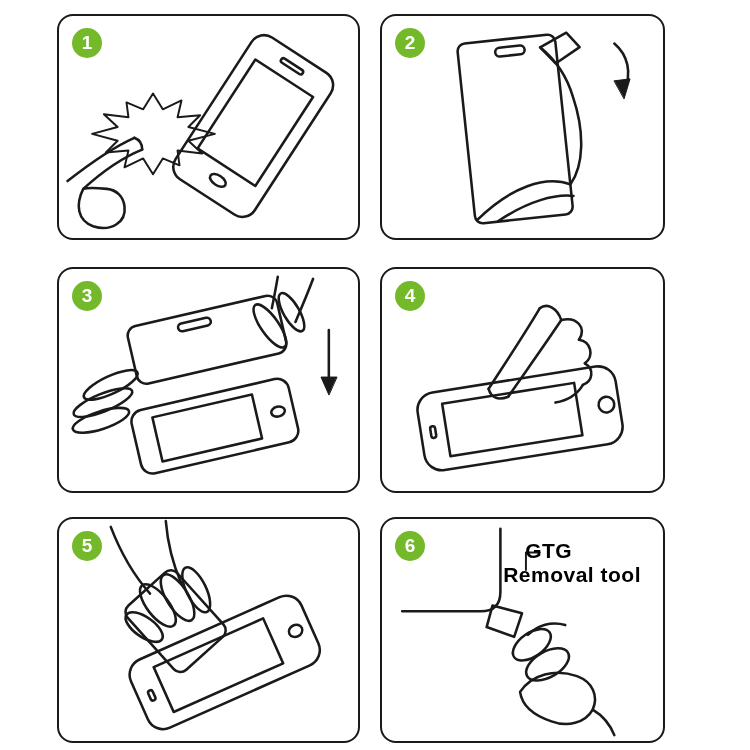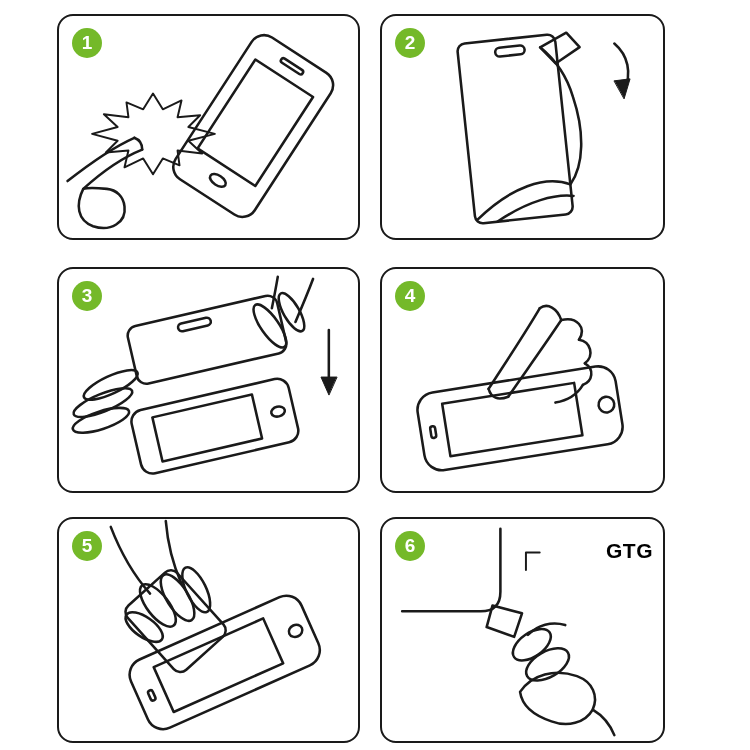--- a/index.html
+++ b/index.html
@@ -19,21 +19,21 @@
     position:absolute; left:13px; top:12px; width:30px; height:30px;
     border-radius:50%; background:#74b929; color:#ffffff;
     font-weight:bold; font-size:19px; text-align:center; line-height:30px;
     z-index:2;
   }
   .art { position:absolute; left:0; top:0; width:100%; height:100%; }
   .art * { fill:none; stroke:#1a1a1a; stroke-width:2.6; stroke-linecap:round; stroke-linejoin:round; }
   .art .fill { fill:#1a1a1a; stroke:#1a1a1a; stroke-width:1; }
   .art .thin { stroke-width:2; }
   .caption {
-    position:absolute; right:10px; top:20px; color:#000;
+    position:absolute; right:22px; top:20px; color:#000;
     font-weight:bold; font-size:21px; line-height:1.15; z-index:2;
     letter-spacing:0.5px;
   }
   .caption .cap1 { margin-left:22px; }
 </style>
 </head>
 <body>
 
 <div class="sheet">
 
@@ -157,20 +157,21 @@
       </g>
     </svg>
   </section>
 
   <section class="panel p6">
     <div class="badge" style="background: rgb(116, 185, 41);">
       <span>6</span>
     </div>
     <div class="caption">
       <div class="cap1">GTG</div>
+      <div class="cap2">Removal tool</div>
     </div>
     <svg class="art" viewBox="0 0 285 226" preserveAspectRatio="xMidYMid meet">
       <path d="M120,10 L120,74 Q120,94 100,94 L20,94"></path>
       <polyline class="thin" points="160,34 146,34 146,52"></polyline>
       <path d="M112,88 L142,96 L134,120 L106,110 Z"></path>
       <g>
         <ellipse cx="0" cy="0" rx="22" ry="12" transform="translate(152,128) rotate(-35)"></ellipse>
         <ellipse cx="0" cy="0" rx="24" ry="13" transform="translate(168,148) rotate(-30)"></ellipse>
         <path d="M186,108 C172,104 158,108 148,118"></path>
         <path d="M140,176 C152,158 176,152 198,160 C214,166 220,180 214,194 C206,208 188,212 172,206 C154,200 142,190 140,176 Z"></path>

